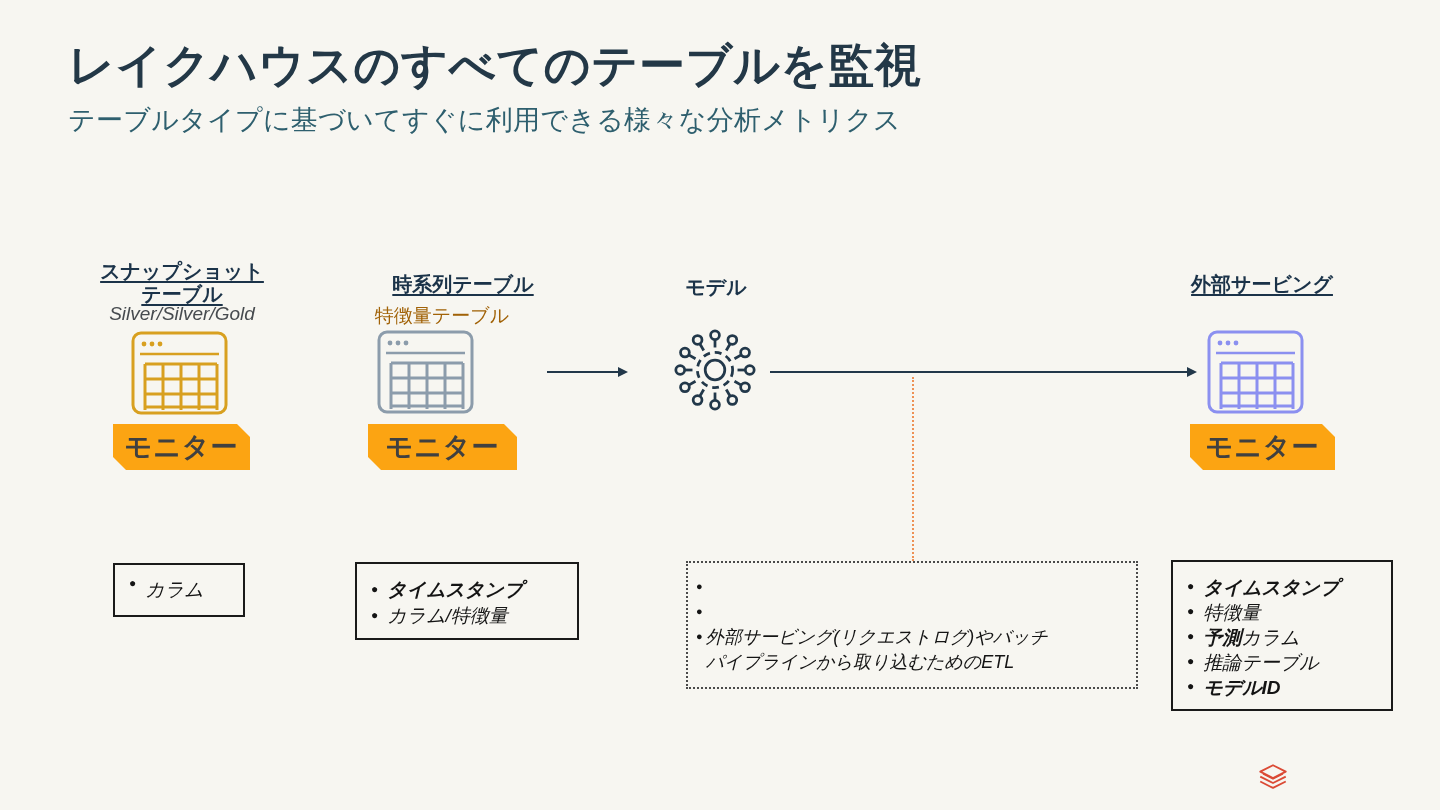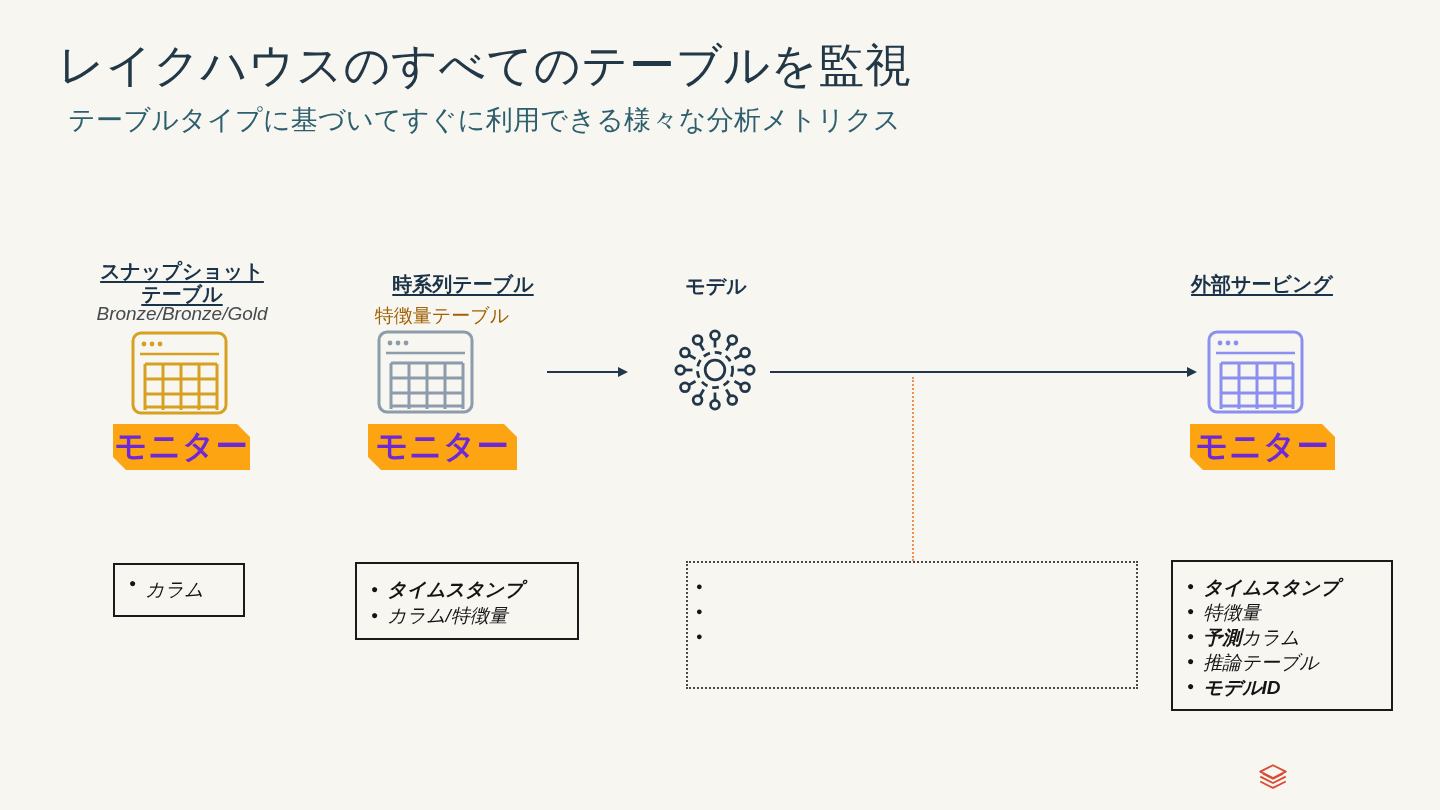--- a/index.html
+++ b/index.html
@@ -1,33 +1,33 @@
 <!DOCTYPE html>
 <html><head>
 <meta charset="utf-8">
 <style>
   html,body{margin:0;padding:0;}
   body{font-family:"Liberation Sans","DejaVu Sans",sans-serif;}
   #slide{position:relative;width:1440px;height:810px;background:#F7F6F1;overflow:hidden;}
 
   .abs{position:absolute;}
 
-  .slide-title{left:58px;top:40px;font-size:46px;font-weight:400;letter-spacing:.5px;line-height:1.1;}
+  .slide-title{left:68px;top:40px;font-size:46px;font-weight:700;letter-spacing:.5px;line-height:1.1;}
   .slide-subtitle{left:68px;top:102px;font-size:27px;font-weight:500;letter-spacing:.3px;}
 
   .col-header{font-weight:700;font-size:20px;color:#1B3349;text-align:center;line-height:23px;
               text-decoration:underline;text-decoration-thickness:2px;text-underline-offset:3px;
               white-space:pre-line;}
   .col-header.no-underline{text-decoration:none;}
   .col-sub{font-size:19px;text-align:center;line-height:22px;}
   .col-sub.italic{font-style:italic;color:#474B4F;}
   .col-sub.plain{color:#a16207;}
 
   .monitor-btn{display:flex;align-items:center;justify-content:center;
-               font-size:32px;font-weight:700;color:#6d28d9;letter-spacing:1px;
+               font-size:27px;font-weight:700;color:#404040;letter-spacing:1px;
                clip-path:polygon(0 0,calc(100% - 13px) 0,100% 13px,100% 100%,13px 100%,0 calc(100% - 13px));
                cursor:pointer;}
 
   .arrow{height:2px;background:#22384A;}
   .arrow::after{content:"";position:absolute;right:-9px;top:-4px;
                 border-left:10px solid #22384A;border-top:5px solid transparent;border-bottom:5px solid transparent;}
 
   .dotted-drop{width:0;border-left:2px dotted #EE9155;}
 
   .detail-box{border:2px solid #1A1A1A;color:#141414;background:transparent;box-sizing:border-box;}
@@ -43,21 +43,21 @@
 </head>
 <body>
 
 <div id="slide">
 
   <div class="abs slide-title" style="color: rgb(35, 56, 71);">レイクハウスのすべてのテーブルを監視</div>
   <div class="abs slide-subtitle" style="color: rgb(46, 95, 110);">テーブルタイプに基づいてすぐに利用できる様々な分析メトリクス</div>
 
   <div class="abs col-header" style="left:92px;top:260px;width:180px;">スナップショット
 テーブル</div>
-  <div class="abs col-sub italic" style="left:72px;top:303px;width:220px;">Bronze/Bronze/Gold</div>
+  <div class="abs col-sub italic" style="left:72px;top:303px;width:220px;">Silver/Silver/Gold</div>
 
   <span class="abs icon" style="left: 131px; top: 331px; color: rgb(216, 160, 32);">
     <svg width="97" height="84" viewBox="0 0 97 84" fill="none" stroke="currentColor">
       <rect x="2" y="2" width="93" height="80" rx="8" stroke-width="3"></rect>
       <circle cx="13" cy="13" r="2.4" fill="currentColor" stroke="none"></circle>
       <circle cx="21" cy="13" r="2.4" fill="currentColor" stroke="none"></circle>
       <circle cx="29" cy="13" r="2.4" fill="currentColor" stroke="none"></circle>
       <line x1="9" y1="23" x2="88" y2="23" stroke-width="2.6"></line>
       <g stroke-width="3">
         <line x1="14" y1="33" x2="14" y2="79"></line>
@@ -100,21 +100,21 @@
       </g>
     </svg>
   </span>
 
   <div class="abs monitor-btn" style="left: 368px; top: 424px; width: 149px; height: 46px; background-color: rgb(252, 164, 18);">
     <span>モニター</span>
   </div>
 
   <div class="abs arrow" style="left:547px;top:371px;width:72px;"></div>
 
-  <div class="abs col-header no-underline" style="left:656px;top:276px;width:120px;font-family:Liberation Mono, monospace;">モデル</div>
+  <div class="abs col-header no-underline" style="left:656px;top:276px;width:120px;">モデル</div>
 
   <span class="abs icon" style="left: 668px; top: 322px; color: rgb(34, 56, 74);">
     <svg width="94" height="96" viewBox="0 0 96 96" fill="none" stroke="currentColor" stroke-width="2.8">
       <circle cx="48" cy="48" r="10"></circle>
       <circle cx="48" cy="48" r="18" stroke-dasharray="7 5"></circle>
       <line x1="71" y1="48" x2="79" y2="48"></line>
         <circle cx="83.5" cy="48" r="4.5"></circle>
       <line x1="67.9" y1="36.5" x2="74.8" y2="32.5"></line>
         <circle cx="78.7" cy="30.2" r="4.5"></circle>
       <line x1="59.5" y1="28.1" x2="63.5" y2="21.2"></line>
@@ -191,20 +191,22 @@
 
   <div class="abs detail-box dotted" style="left:686px;top:561px;width:452px;height:128px;padding:12px 0 0 8px;font-size:18px;line-height:25px;">
     <div class="item">
       <span class="bullet tight">●</span>
     </div>
     <div class="item">
       <span class="bullet tight">●</span>
     </div>
     <div class="item">
       <span class="bullet tight">●</span>
+      <span class="txt">外部サービング(リクエストログ)やバッチ
+パイプラインから取り込むためのETL</span>
     </div>
   </div>
 
   <div class="abs detail-box" style="left:1171px;top:560px;width:222px;height:151px;padding:13px 0 0 14px;font-size:19px;line-height:25px;">
     <div class="item">
       <span class="bullet">●</span>
       <span class="txt b">タイムスタンプ</span>
     </div>
     <div class="item">
       <span class="bullet">●</span>

